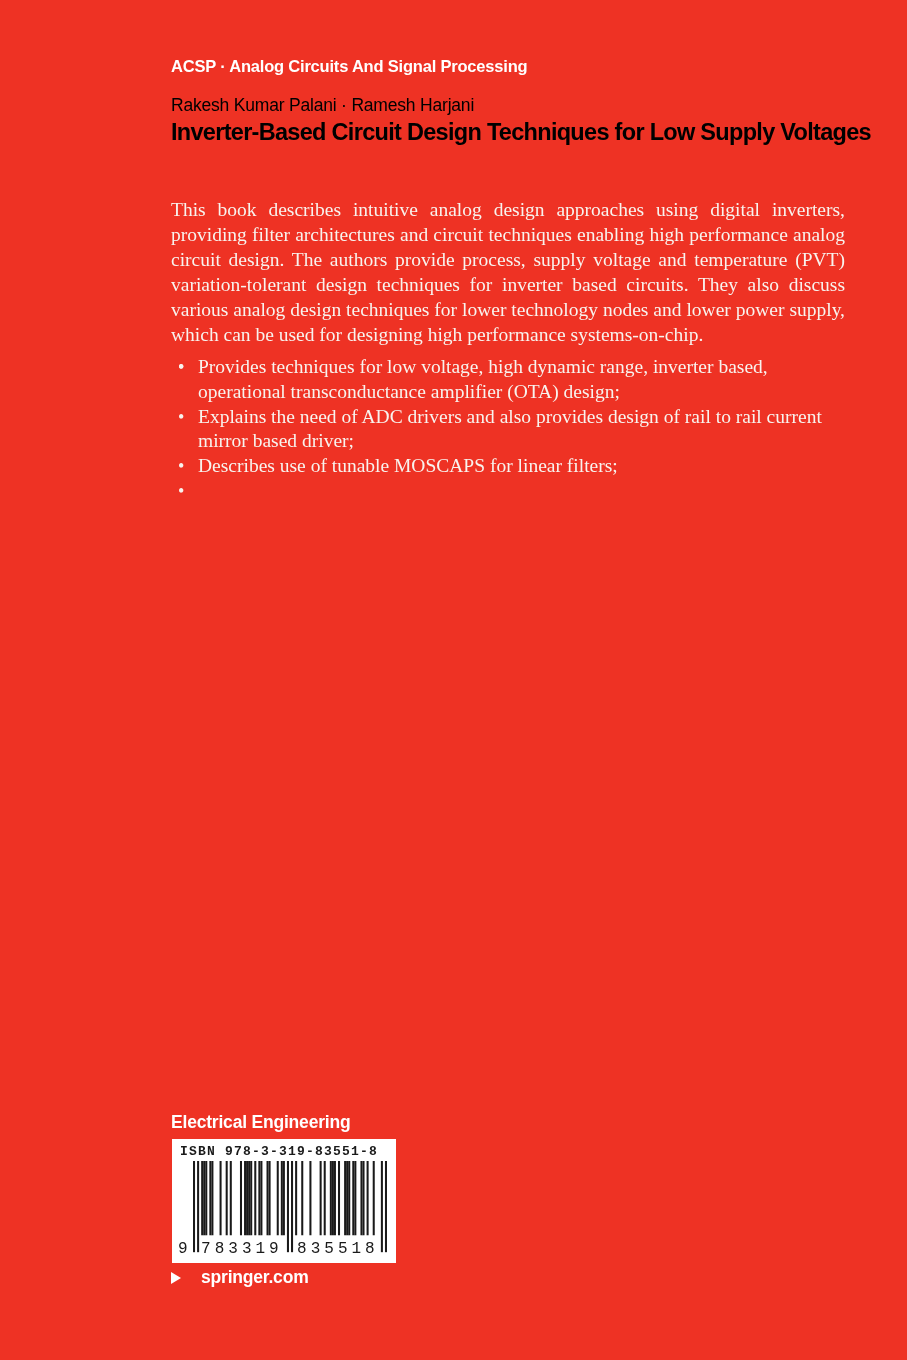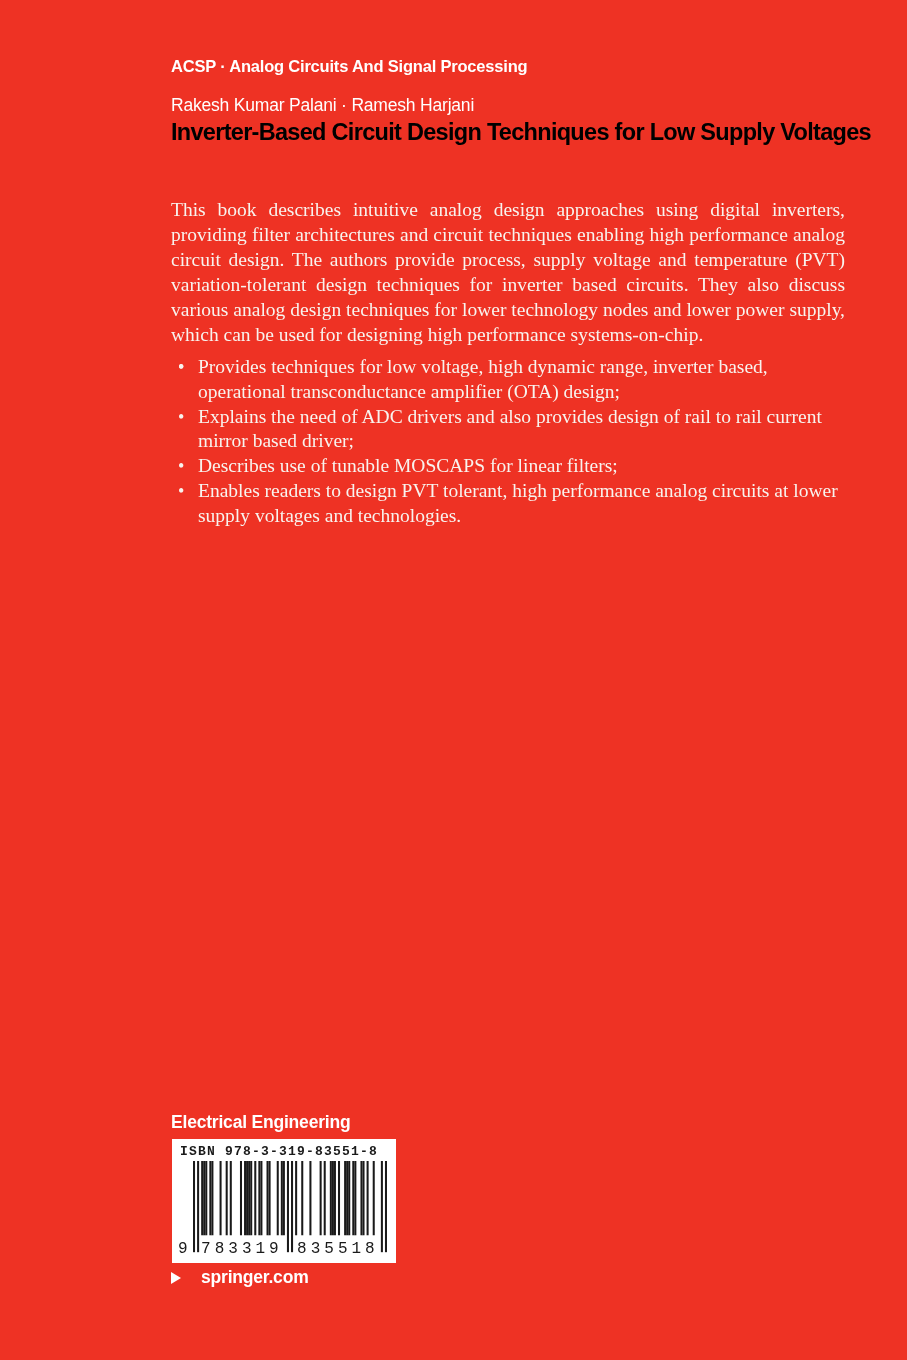--- a/index.html
+++ b/index.html
@@ -27,21 +27,21 @@
     color: #FFFFFF;
     font-size: 16.5px;
     font-weight: bold;
     letter-spacing: -0.2px;
     white-space: nowrap;
   }
   .authors {
     position: absolute;
     top: 95px;
     left: 146px;
-    color: #ffffff;
+    color: #000000;
     font-size: 17.5px;
     font-weight: normal;
     letter-spacing: -0.2px;
     white-space: nowrap;
   }
   .title {
     position: absolute;
     top: 119px;
     left: 146px;
     margin: 0;
@@ -185,21 +185,20 @@
     <li>
       <span class="dot">•</span>
       <span>Explains the need of ADC drivers and also provides design of rail to rail current mirror based driver;</span>
     </li>
     <li>
       <span class="dot">•</span>
       <span>Describes use of tunable MOSCAPS for linear filters;</span>
     </li>
     <li>
       <span class="dot">•</span>
-      <span>Enables readers to design PVT tolerant, high performance analog circuits at lower supply voltages and technologies.</span>
     </li>
   </ul>
 
   <div class="category">Electrical Engineering</div>
 
   <div class="barcode-box">
     <div class="isbn-label">ISBN 978-3-319-83551-8</div>
     <div class="barcode-area">
       <svg id="barcode-svg" viewBox="0 0 95 100" preserveAspectRatio="none">
           <rect x="0" y="0" width="1" height="97"></rect>

